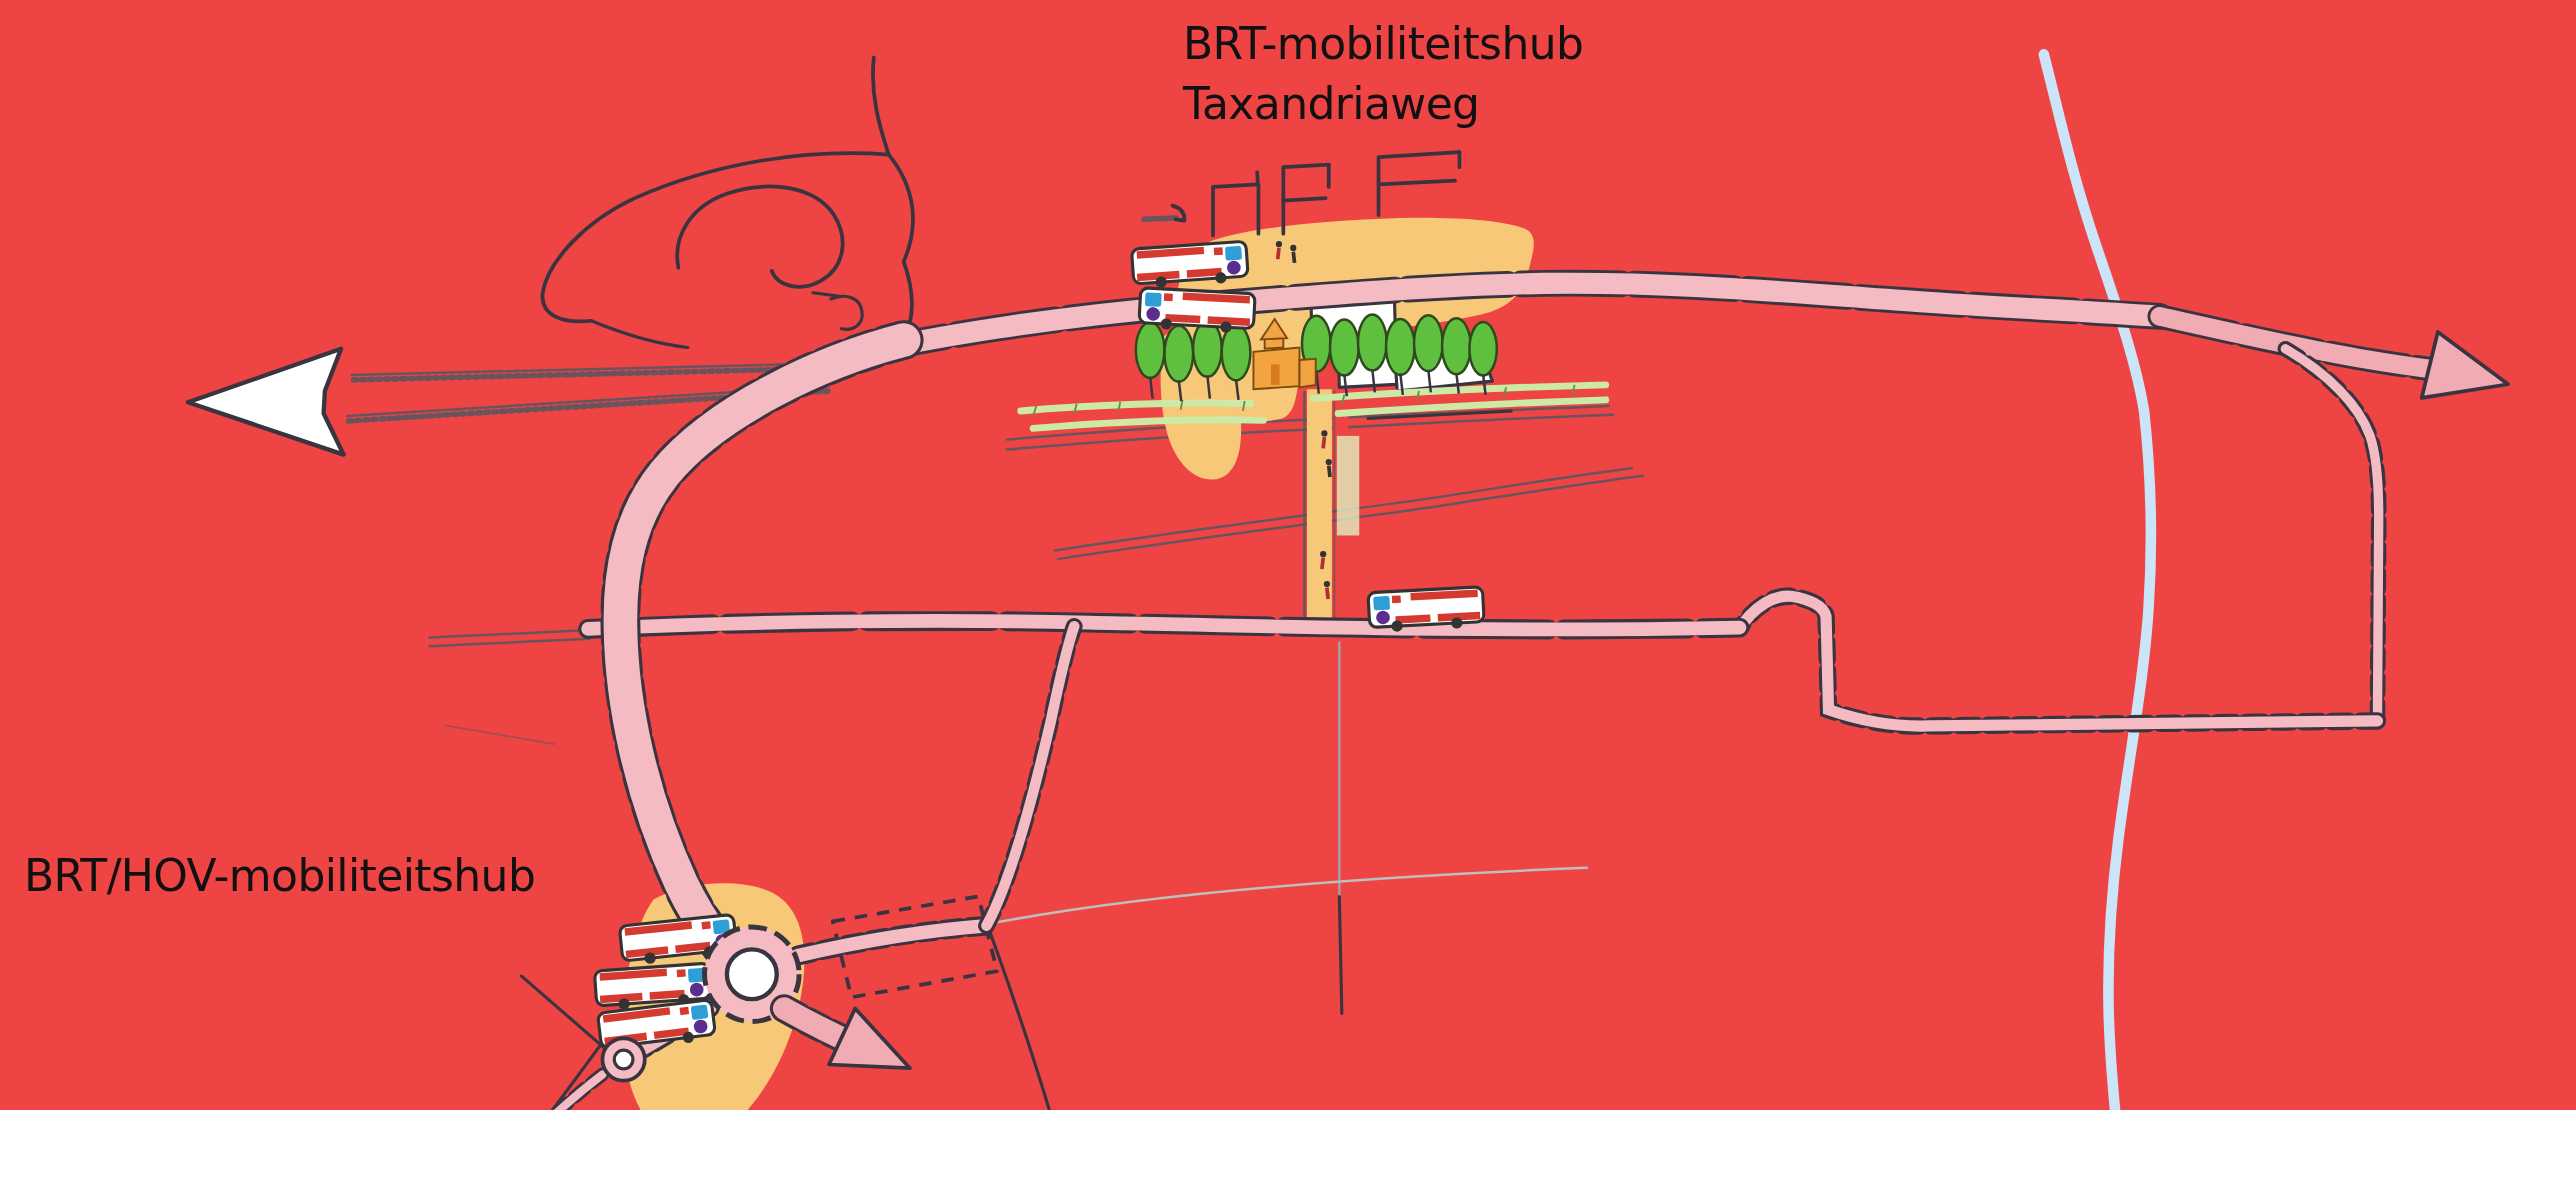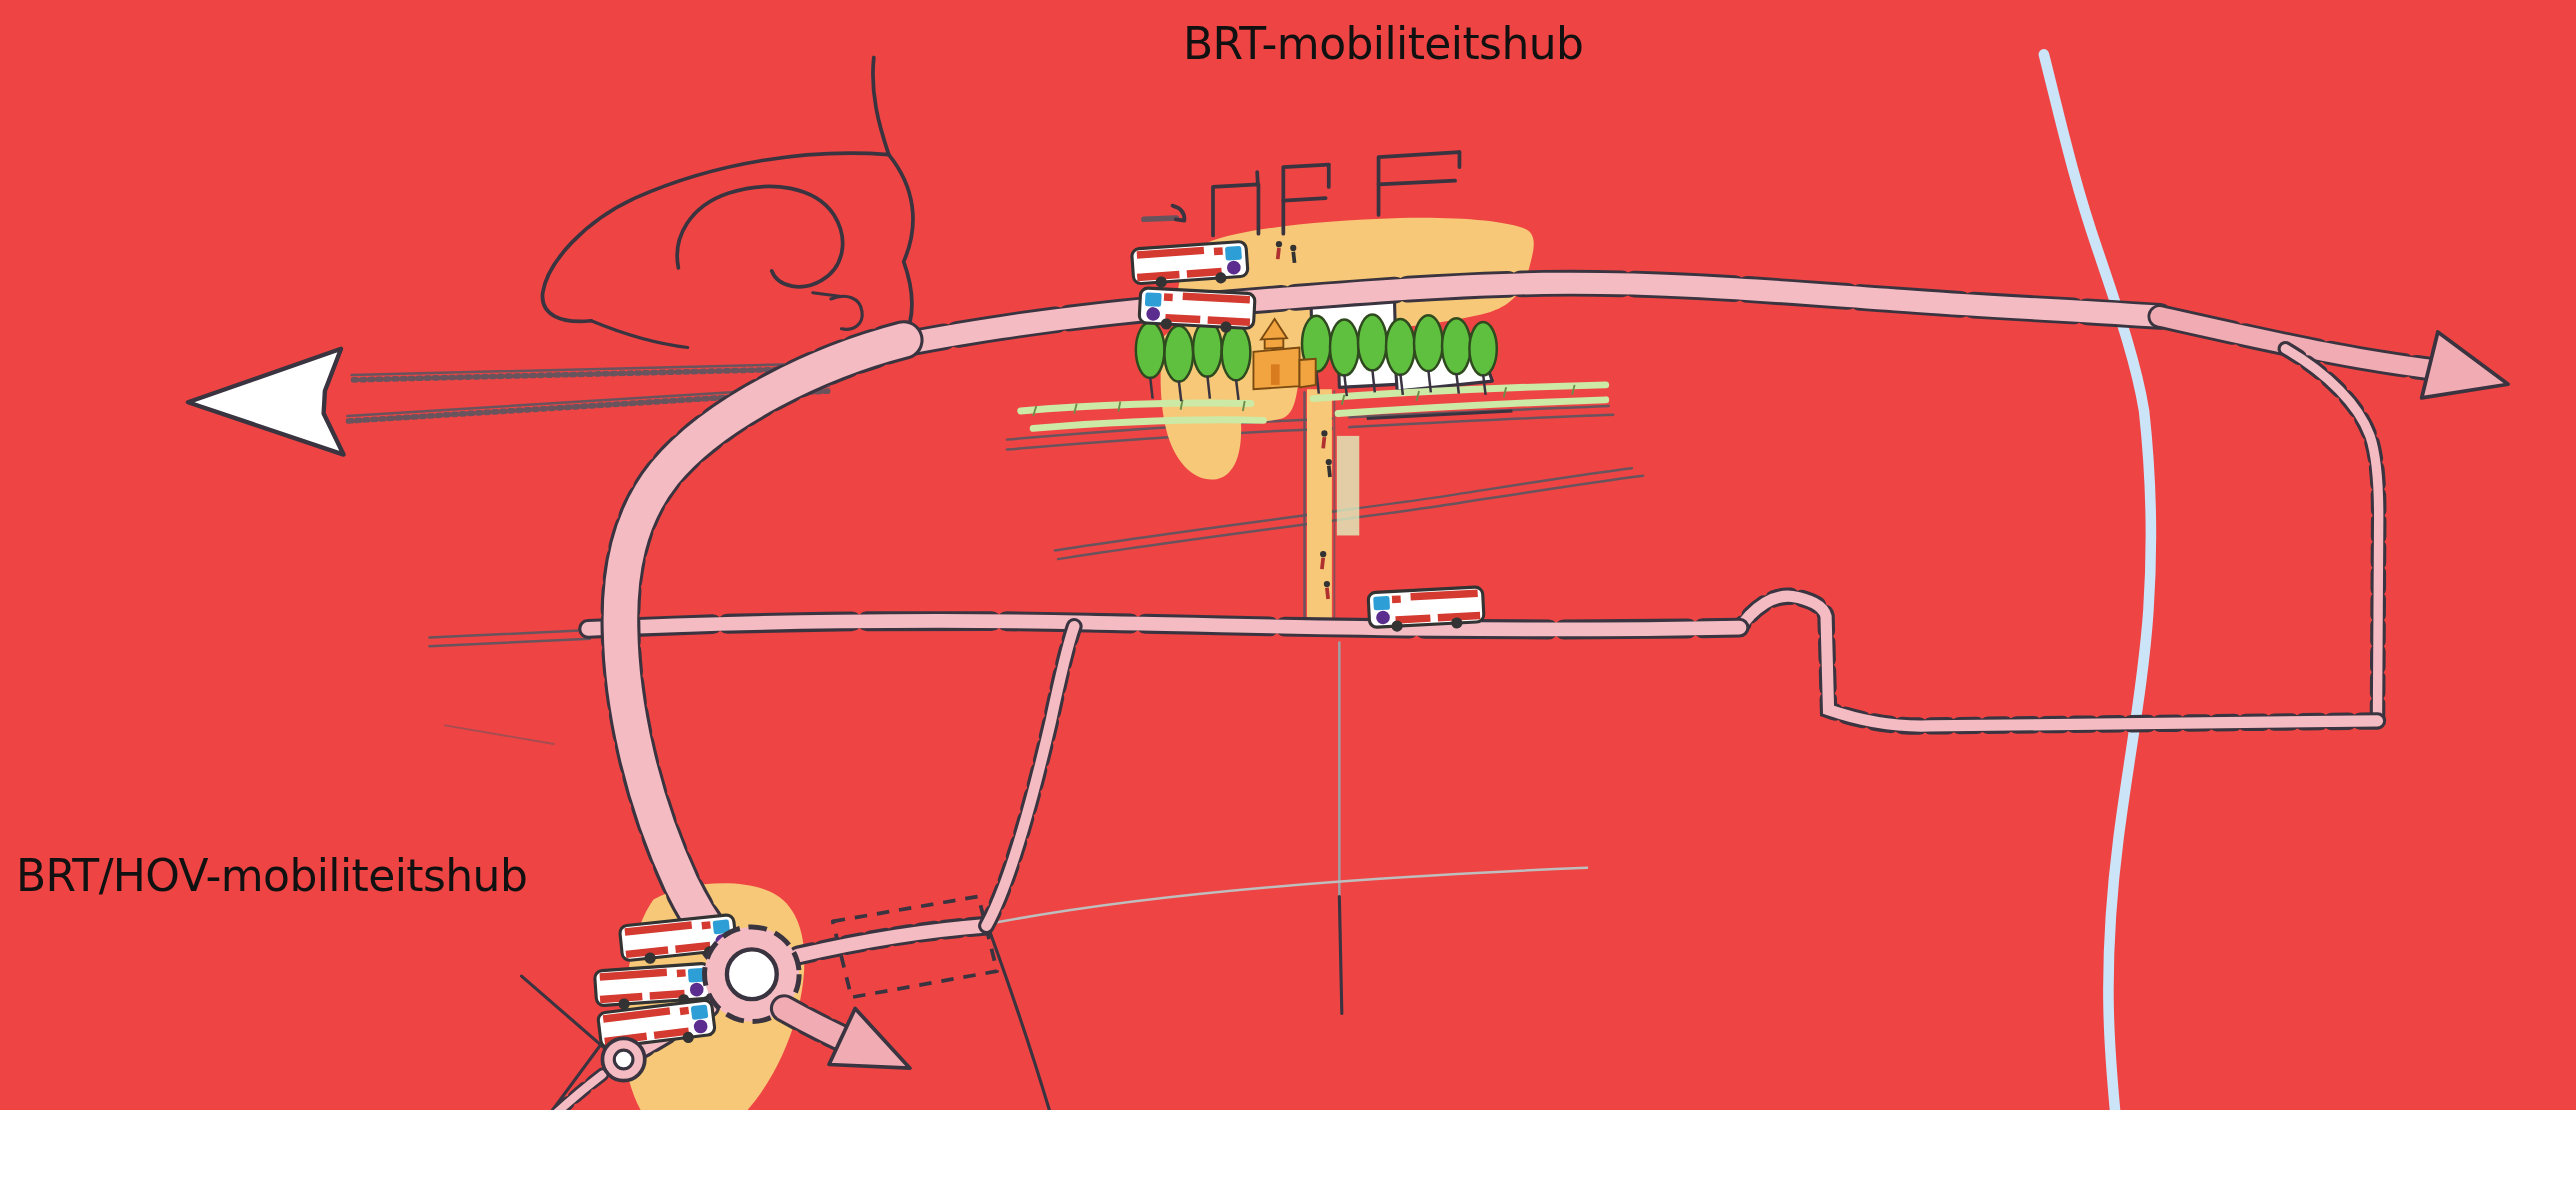--- a/index.html
+++ b/index.html
@@ -322,21 +322,22 @@
 
   <g>
     <circle cx="1002" cy="1702" r="34" fill="var(--route_pink)" stroke="var(--route_outline)" stroke-width="6"></circle>
     <circle cx="1002" cy="1702" r="15" fill="#ffffff" stroke="var(--route_outline)" stroke-width="5"></circle>
   </g>
 
 </svg>
 
   <div class="map-label" style="left:1183px;top:13.7px">
     <div>BRT-mobiliteitshub</div>
+    <div>Taxandriaweg</div>
   </div>
 
 
-  <div class="map-label" style="left:16px;top:846px">
+  <div class="map-label" style="left:24px;top:846px">
     <div>BRT/HOV-mobiliteitshub</div>
   </div>
 
 </div>
 
 
 </body></html>

